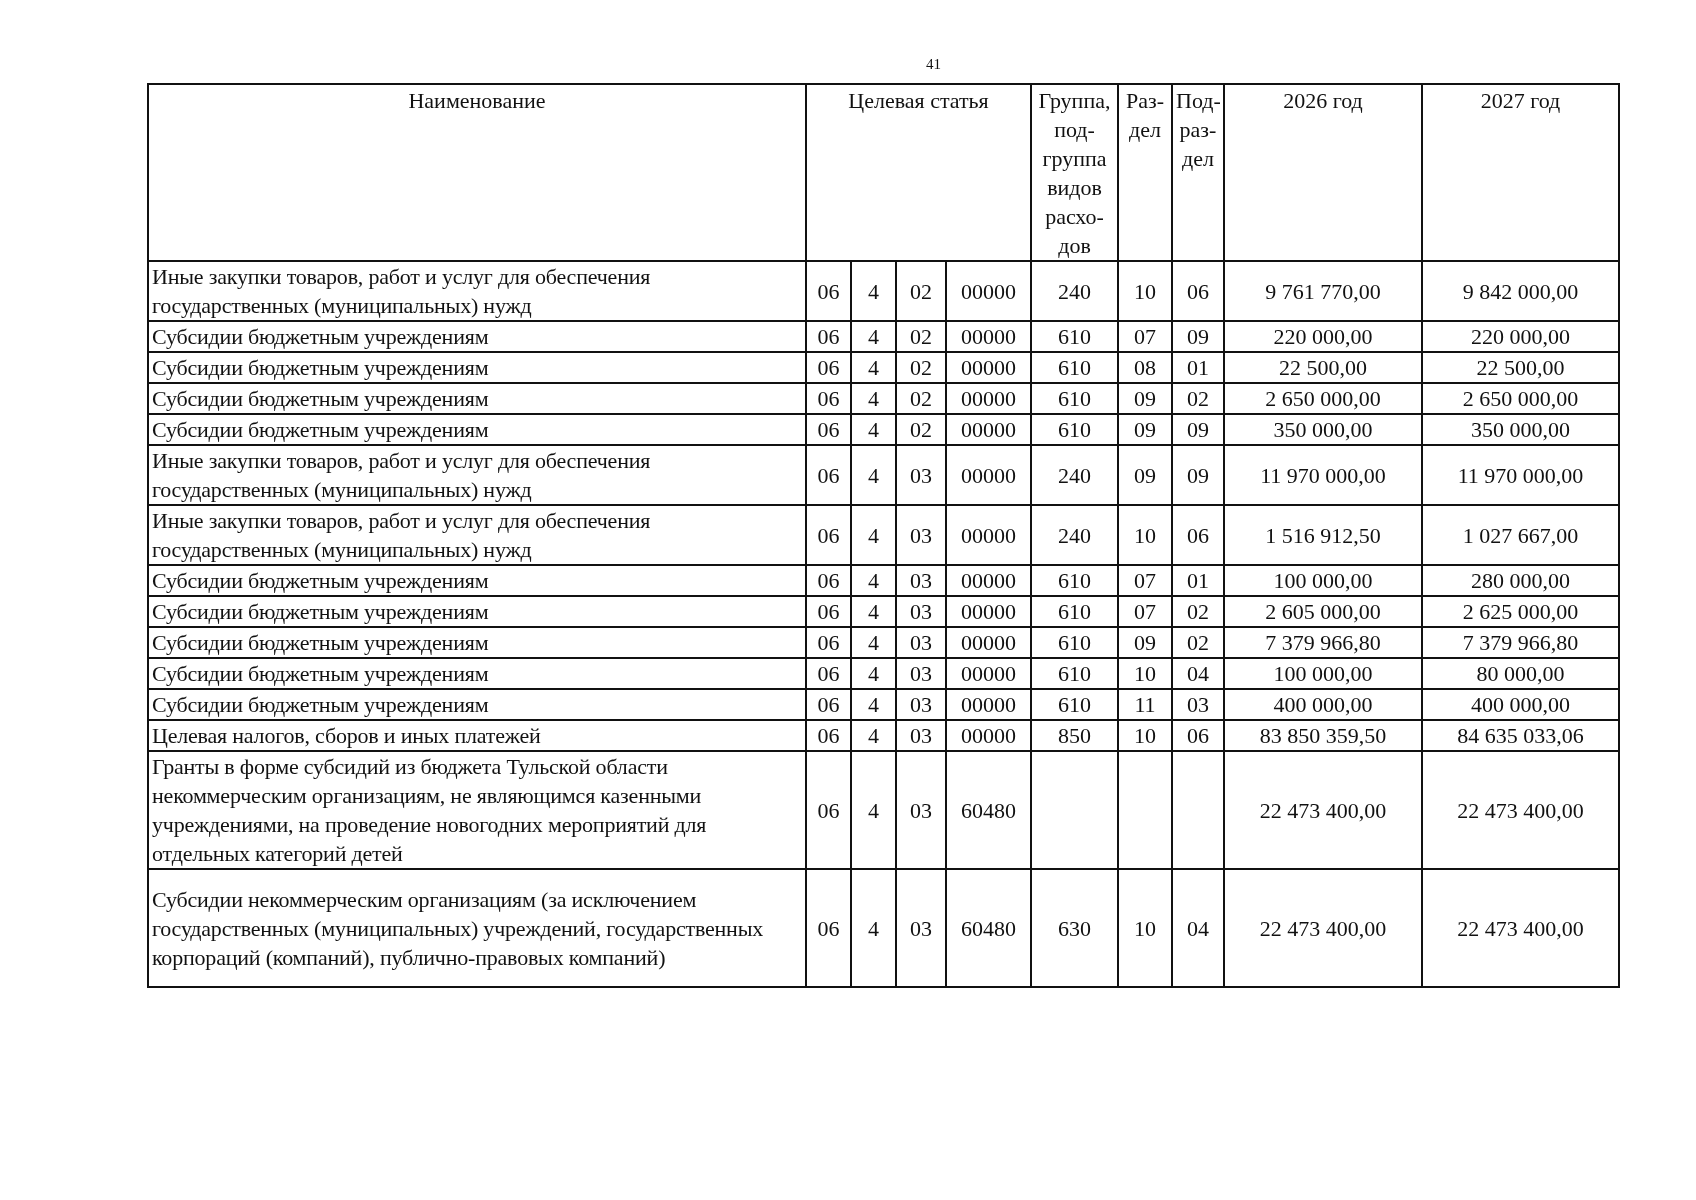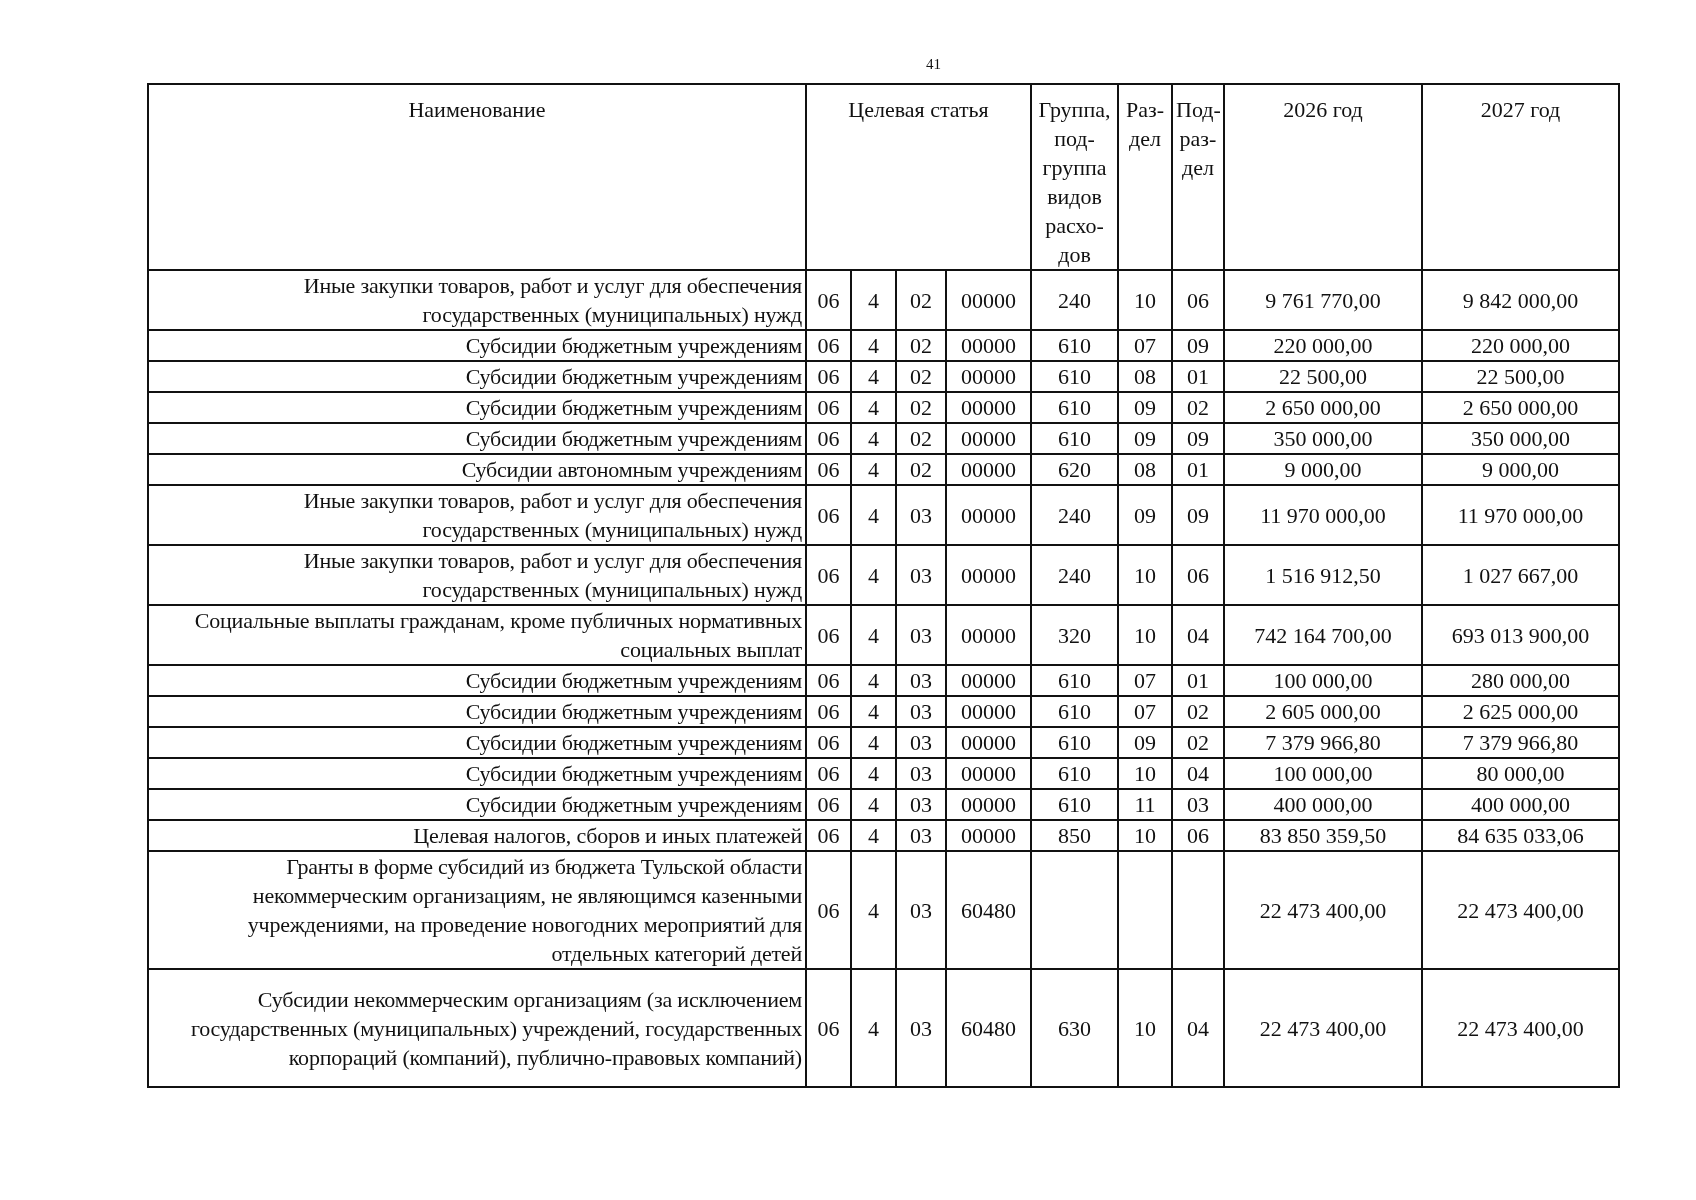--- a/index.html
+++ b/index.html
@@ -3,23 +3,23 @@
 <meta charset="utf-8">
 <style>
   html, body { margin:0; padding:0; background:#ffffff; }
   body { width:1696px; height:1200px; position:relative; overflow:hidden;
          font-family:"Liberation Serif","DejaVu Serif",serif; color:#111; }
   .page-num { position:absolute; left:926px; top:56px; font-size:15px; }
   table.budget { position:absolute; left:147px; top:83px; border-collapse:collapse;
                  table-layout:fixed; width:1471px; border:2.5px solid #111; }
   table.budget td, table.budget th { border:2px solid #111; padding:0 3px;
                  font-size:22px; line-height:29px; font-weight:normal; overflow:hidden; }
-  table.budget th { vertical-align:top; text-align:center; height:170px; padding-top:10px; }
+  table.budget th { vertical-align:top; text-align:center; height:170px; padding-top:1px; }
   th.narrow { font-size:21px; line-height:29px; padding:2px 1px 0; }
-  td.name { text-align:right; vertical-align:middle; padding-left:3px; letter-spacing:-0.2px; }
+  td.name { text-align:left; vertical-align:middle; padding-left:3px; letter-spacing:-0.2px; }
   td.c { text-align:center; vertical-align:middle; }
   td.amt { text-align:center; vertical-align:middle; padding-right:4px; }
   tr.h1 td { height:27px; }
   tr.h2 td { height:57px; }
   tr.h4 td { height:116px; }
 </style>
 </head>
 <body>
 
 <div class="page-num">41</div>
@@ -102,32 +102,20 @@
         <td class="c">06</td>
         <td class="c">4</td>
         <td class="c">02</td>
         <td class="c">00000</td>
         <td class="c">610</td>
         <td class="c">09</td>
         <td class="c">09</td>
         <td class="amt">350 000,00</td>
         <td class="amt">350 000,00</td>
       </tr>
-      <tr class="h1">
-        <td class="name">Субсидии автономным учреждениям</td>
-        <td class="c">06</td>
-        <td class="c">4</td>
-        <td class="c">02</td>
-        <td class="c">00000</td>
-        <td class="c">620</td>
-        <td class="c">08</td>
-        <td class="c">01</td>
-        <td class="amt">9 000,00</td>
-        <td class="amt">9 000,00</td>
-      </tr>
       <tr class="h2">
         <td class="name">Иные закупки товаров, работ и услуг для обеспечения государственных (муниципальных) нужд</td>
         <td class="c">06</td>
         <td class="c">4</td>
         <td class="c">03</td>
         <td class="c">00000</td>
         <td class="c">240</td>
         <td class="c">09</td>
         <td class="c">09</td>
         <td class="amt">11 970 000,00</td>
@@ -137,32 +125,20 @@
         <td class="name">Иные закупки товаров, работ и услуг для обеспечения государственных (муниципальных) нужд</td>
         <td class="c">06</td>
         <td class="c">4</td>
         <td class="c">03</td>
         <td class="c">00000</td>
         <td class="c">240</td>
         <td class="c">10</td>
         <td class="c">06</td>
         <td class="amt">1 516 912,50</td>
         <td class="amt">1 027 667,00</td>
-      </tr>
-      <tr class="h2">
-        <td class="name">Социальные выплаты гражданам, кроме публичных нормативных социальных выплат</td>
-        <td class="c">06</td>
-        <td class="c">4</td>
-        <td class="c">03</td>
-        <td class="c">00000</td>
-        <td class="c">320</td>
-        <td class="c">10</td>
-        <td class="c">04</td>
-        <td class="amt">742 164 700,00</td>
-        <td class="amt">693 013 900,00</td>
       </tr>
       <tr class="h1">
         <td class="name">Субсидии бюджетным учреждениям</td>
         <td class="c">06</td>
         <td class="c">4</td>
         <td class="c">03</td>
         <td class="c">00000</td>
         <td class="c">610</td>
         <td class="c">07</td>
         <td class="c">01</td>

